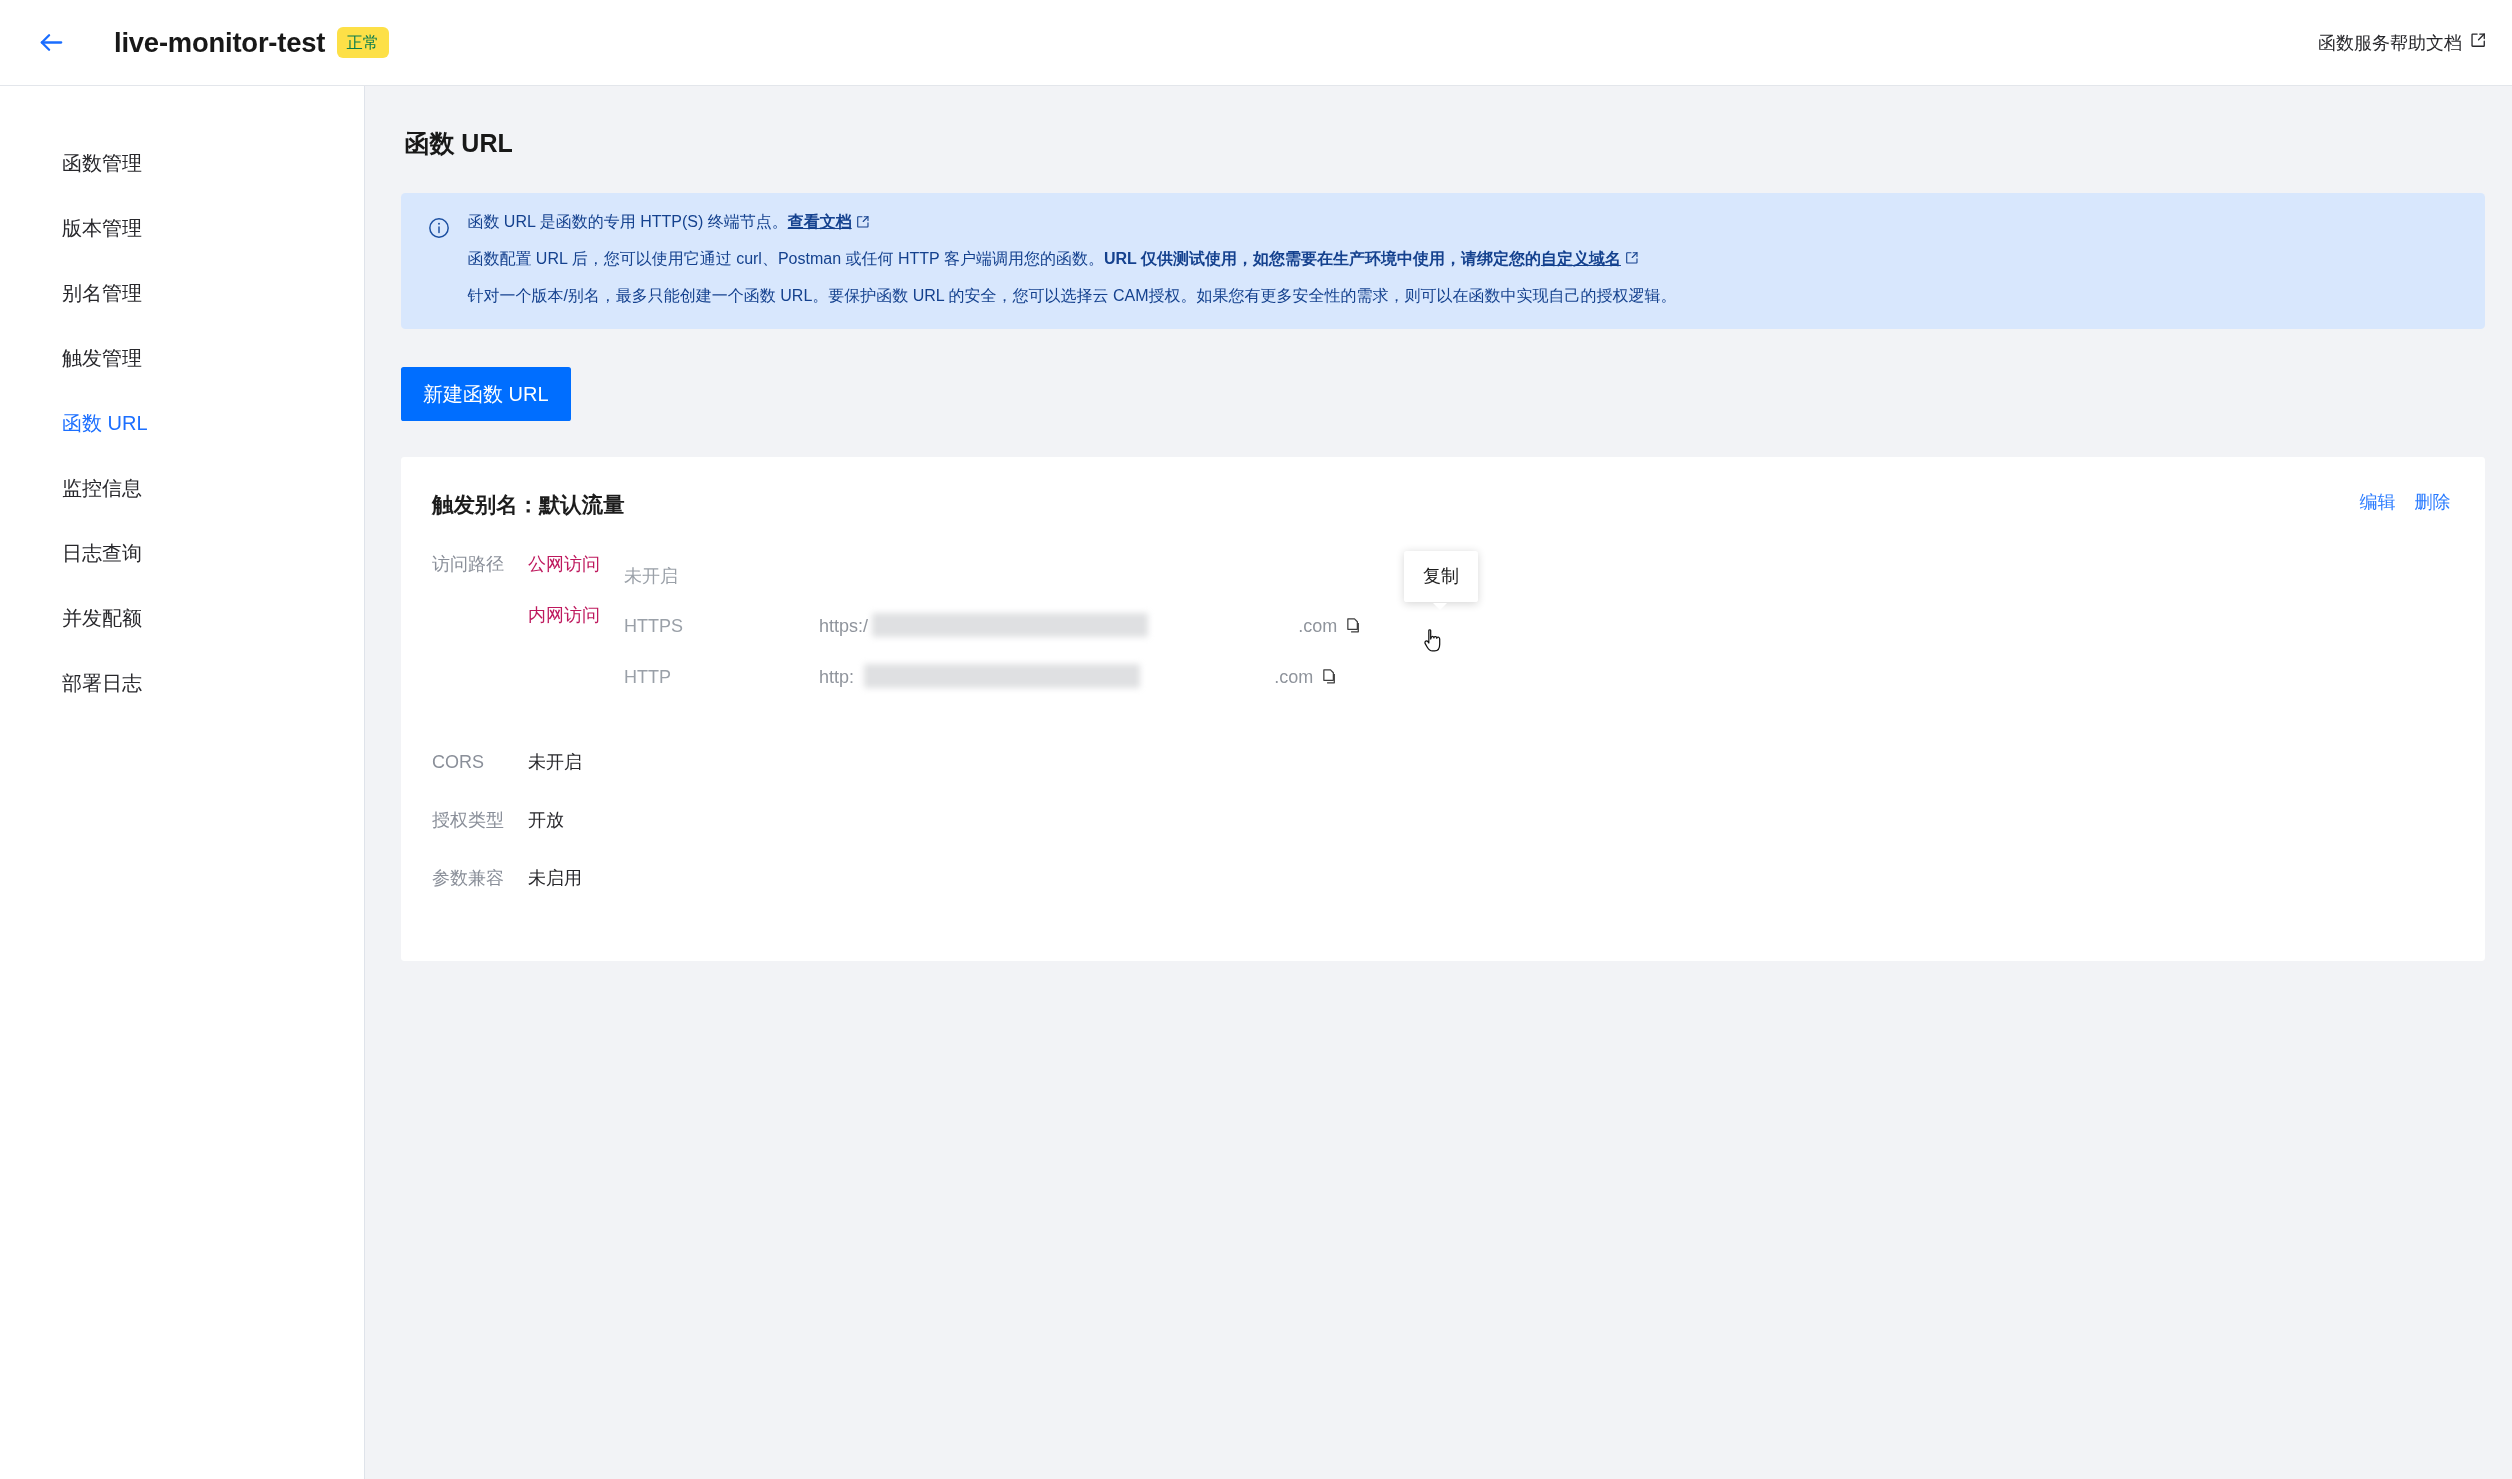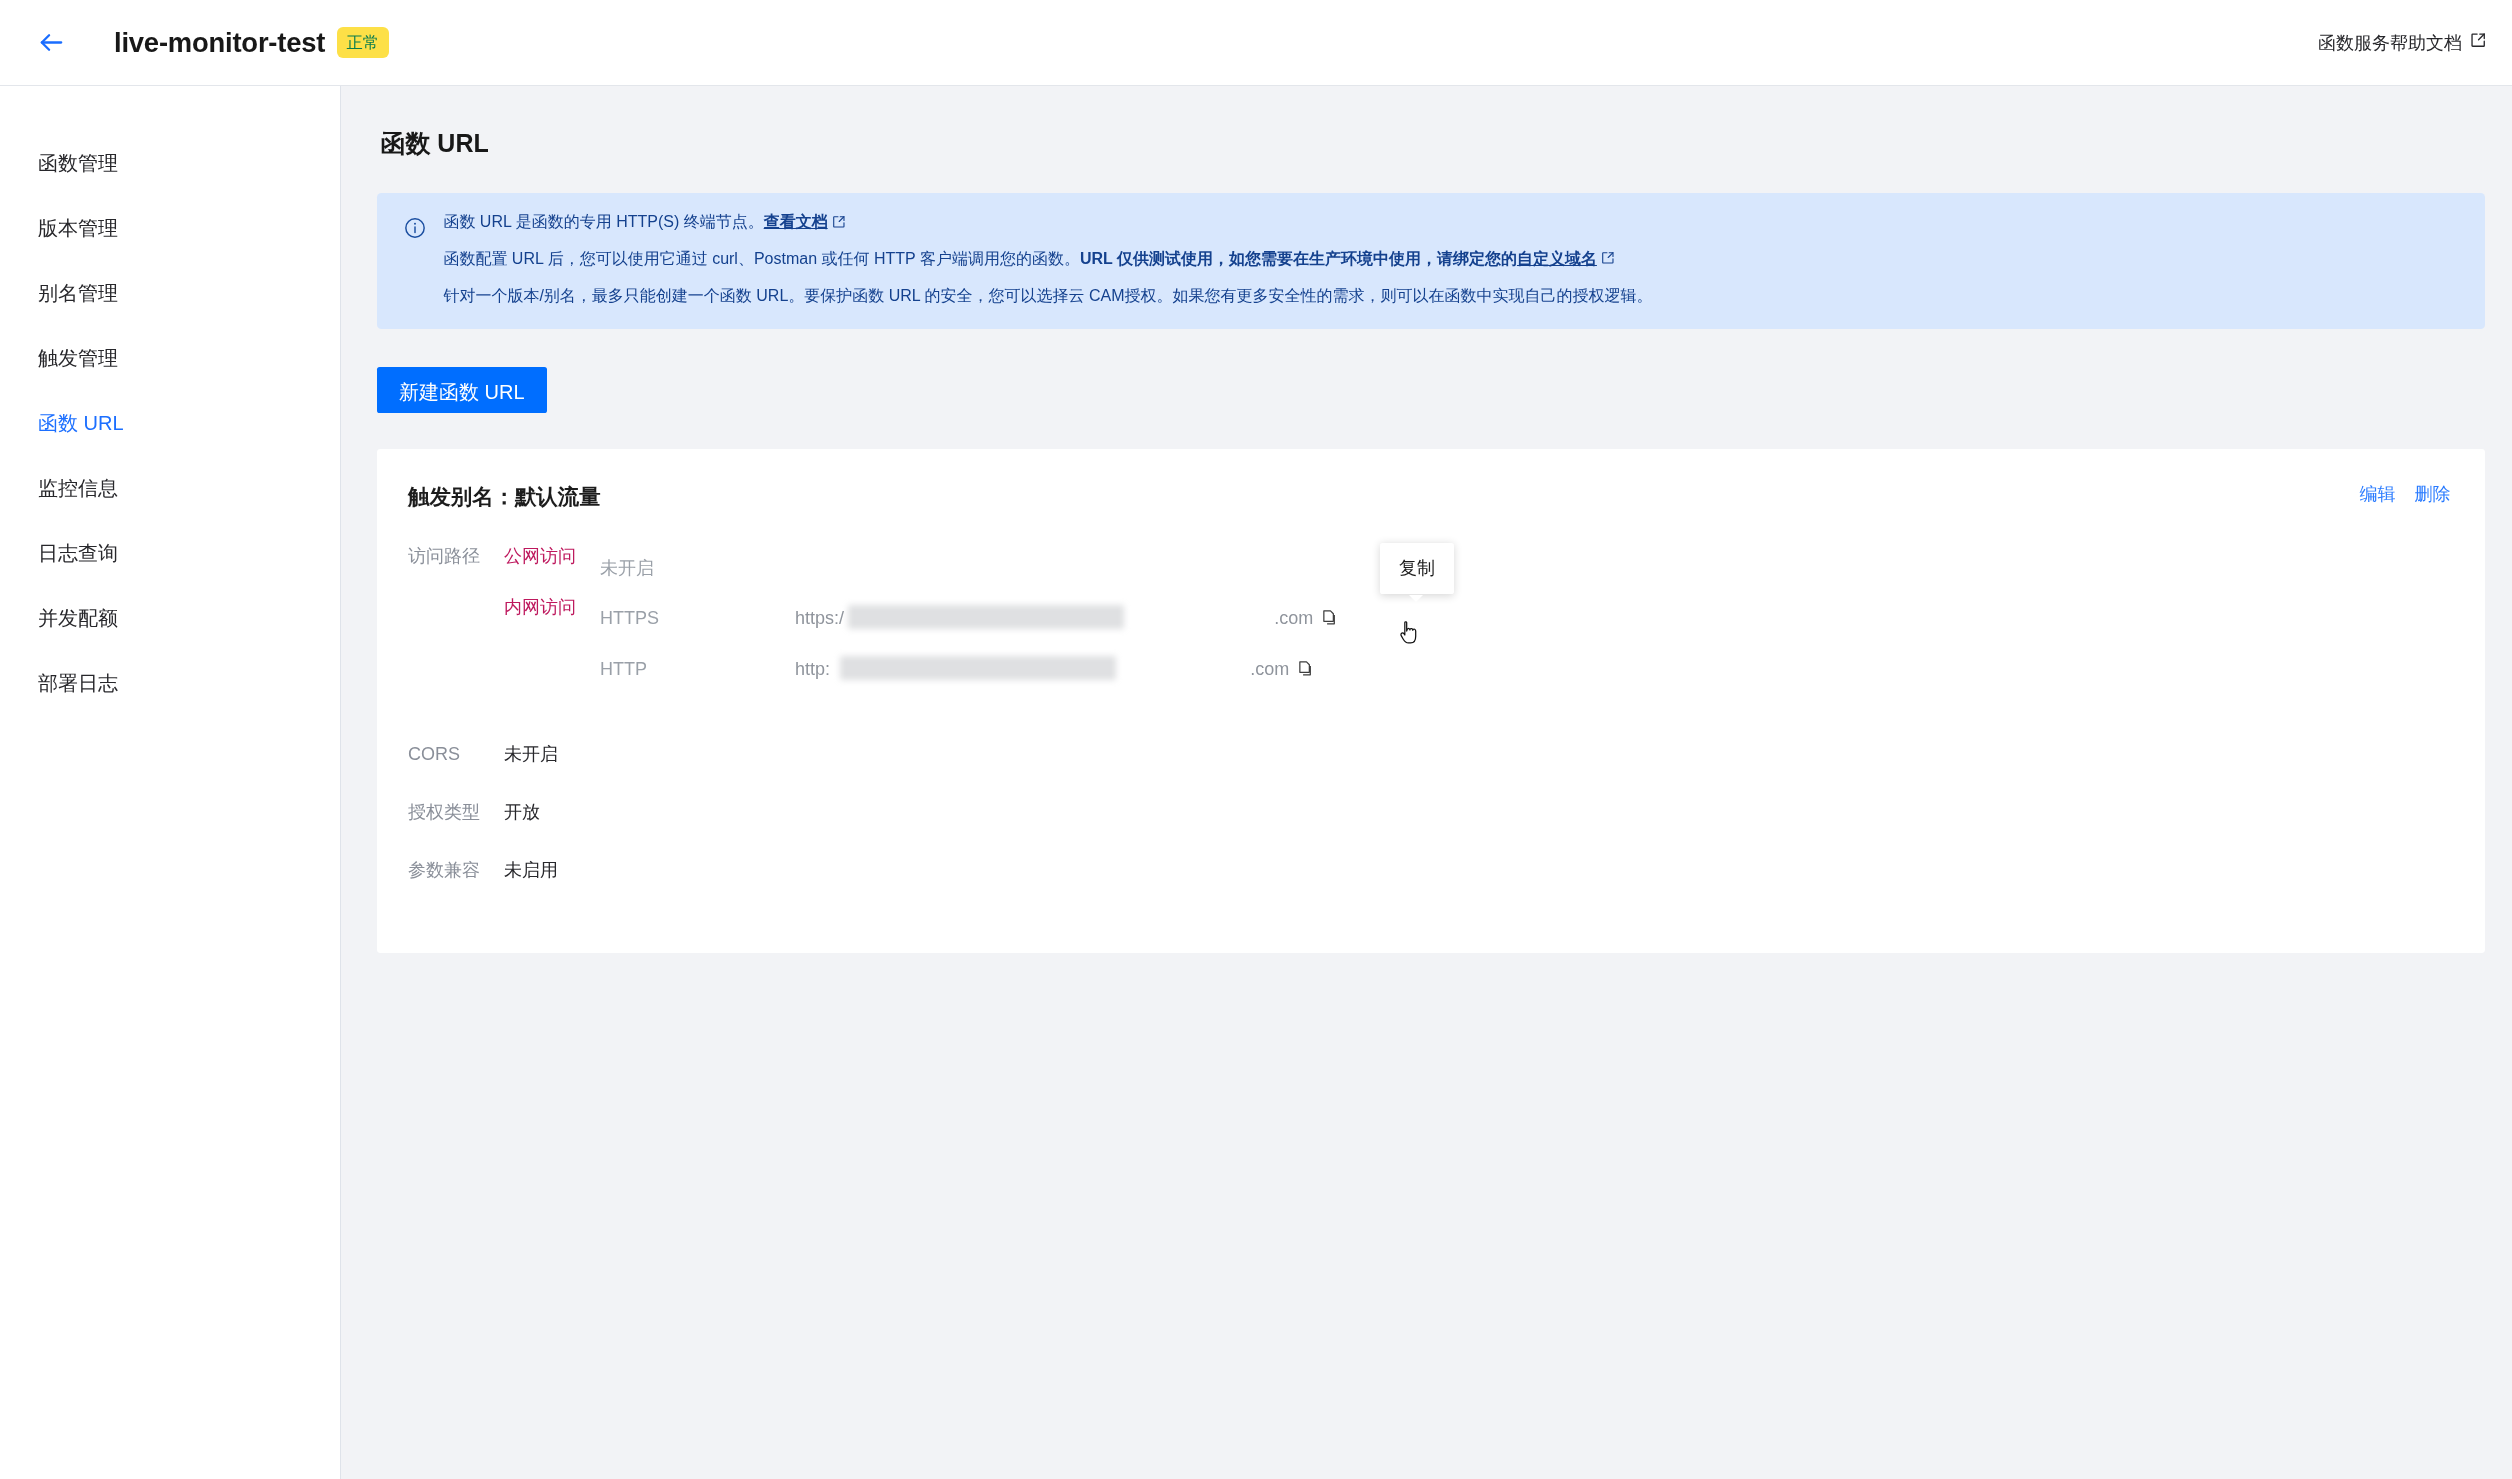--- a/index.html
+++ b/index.html
@@ -51,21 +51,21 @@
     margin-left: auto;
     display: flex;
     align-items: center;
     gap: 7.7px;
     font-size: 18px;
     color: #27272b;
     cursor: pointer;
   }
 
   
-  .layout { display: flex; height: 1394px; }
+  .layout { display: flex; height: 1394px; padding-left: 24px; }
 
   .sidebar {
     width: 341px;
     background: #ffffff;
     border-right: 0.9px solid #dfe3ea;
     padding-top: 45px;
     flex: 0 0 auto;
   }
   .nav-item {
     font-size: 20px;
@@ -116,21 +116,21 @@
 
   
   .btn-primary {
     background: #006eff;
     color: #ffffff;
     border: none;
     border-radius: 2.6px;
     font-size: 20px;
     font-family: inherit;
     padding: 0 22px;
-    height: 46px;
+    height: 54px;
     line-height: 50px;
     cursor: pointer;
     display: inline-block;
     margin-bottom: 36px;
   }
 
   
   .card {
     background: #ffffff;
     border-radius: 3.4px;

